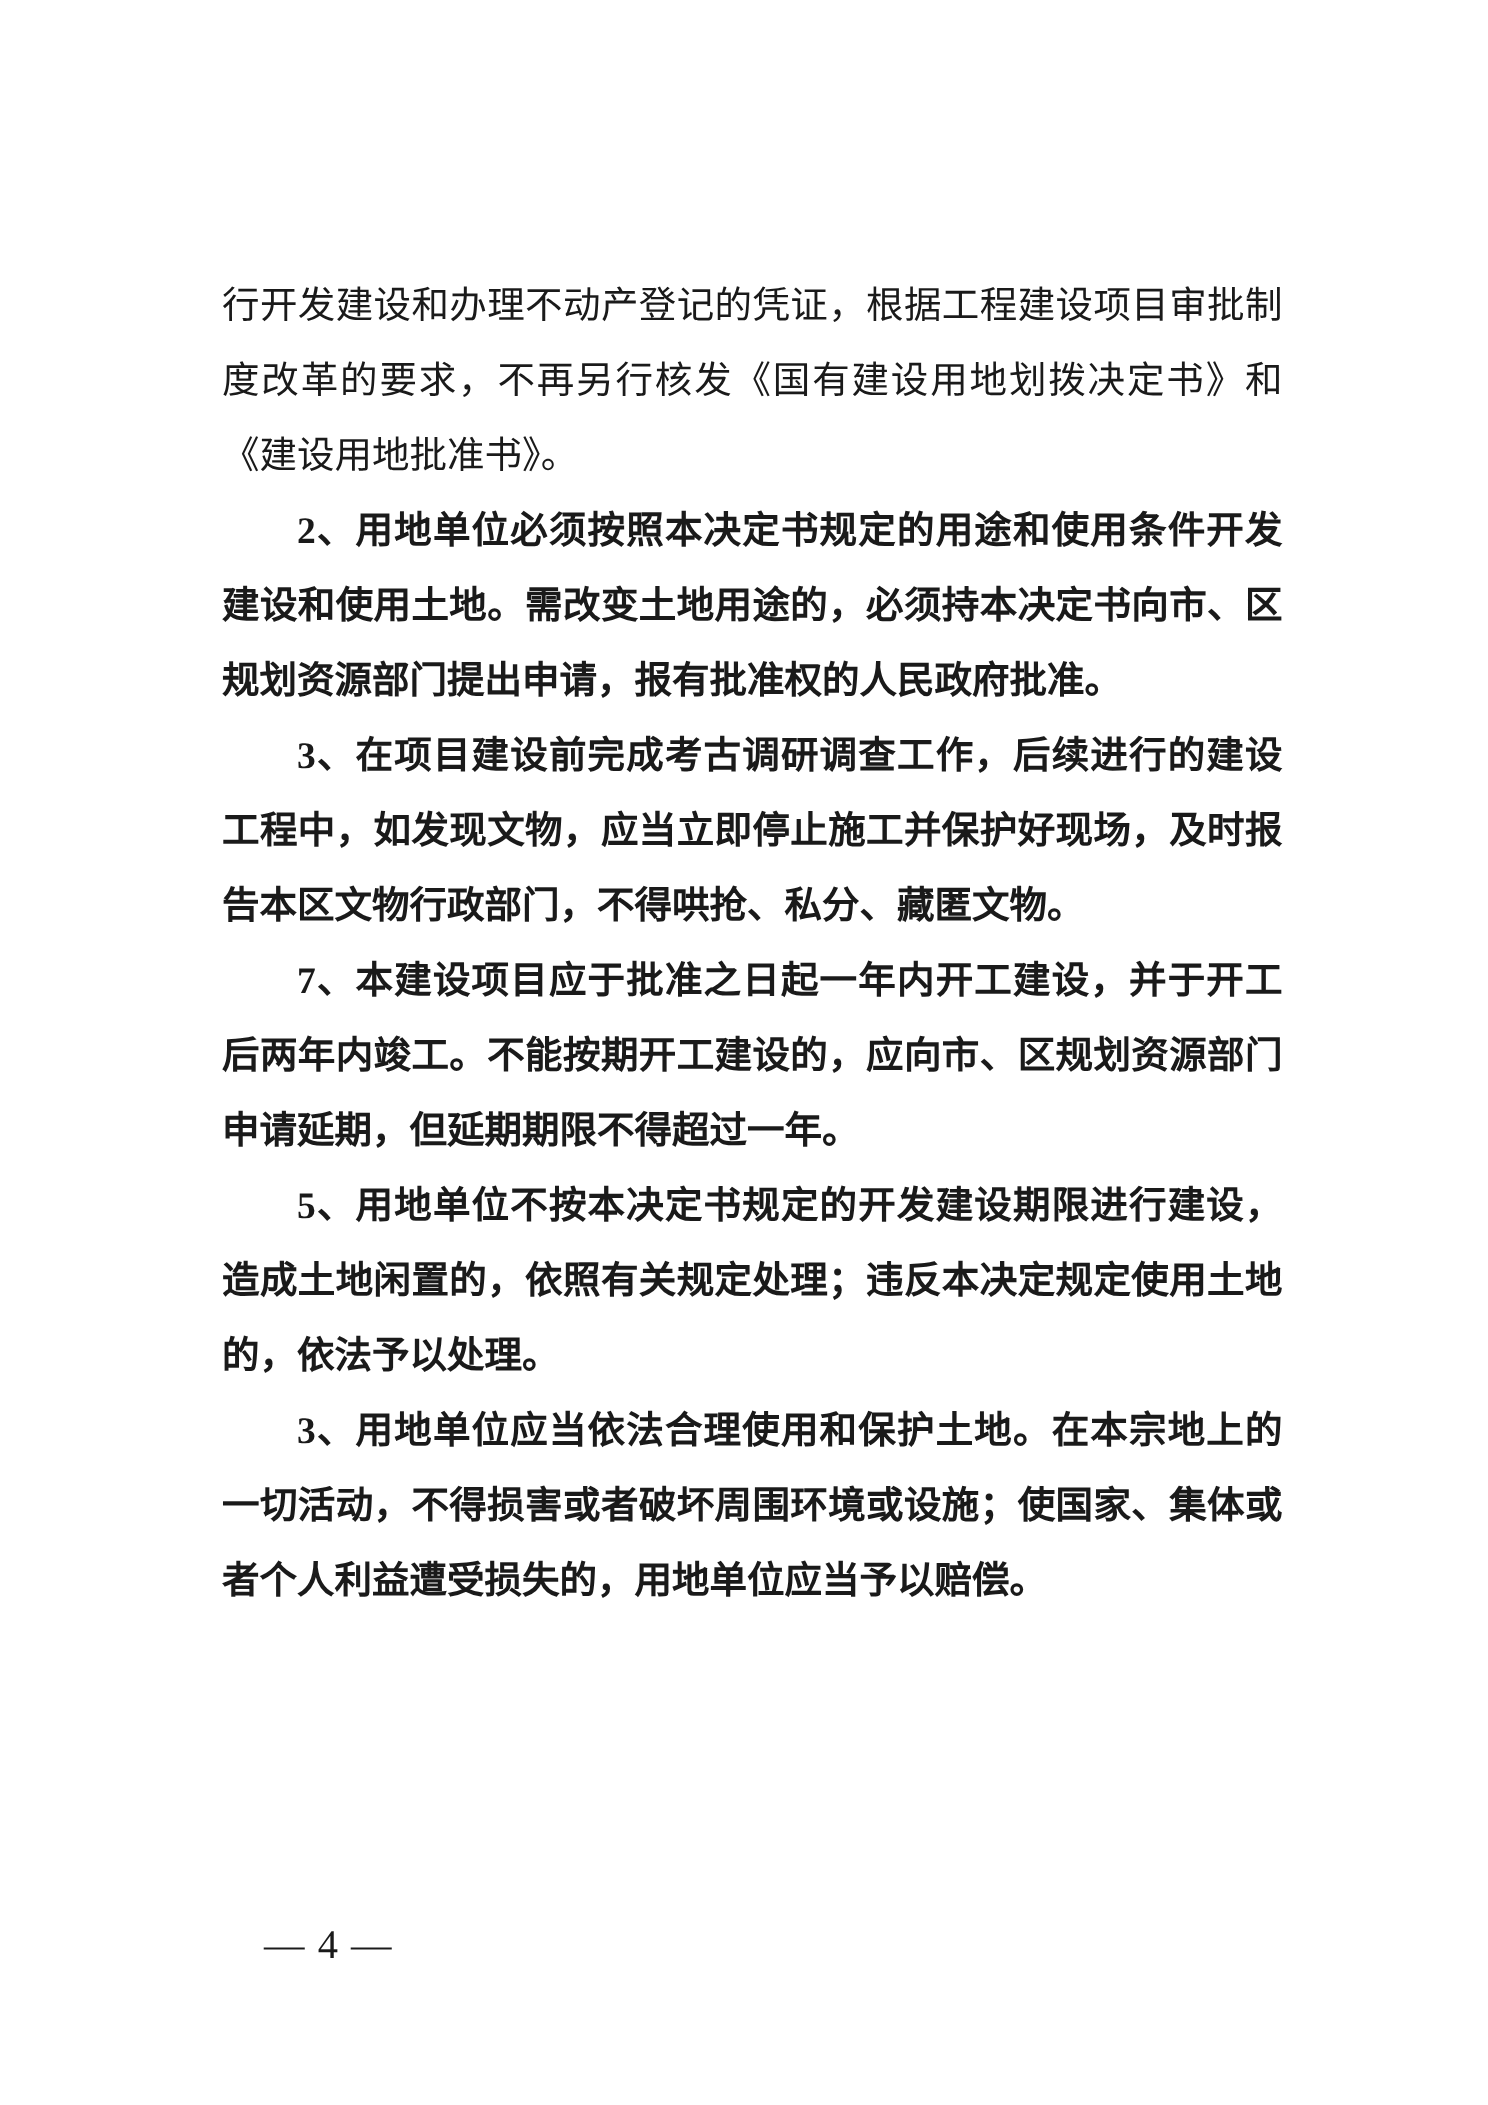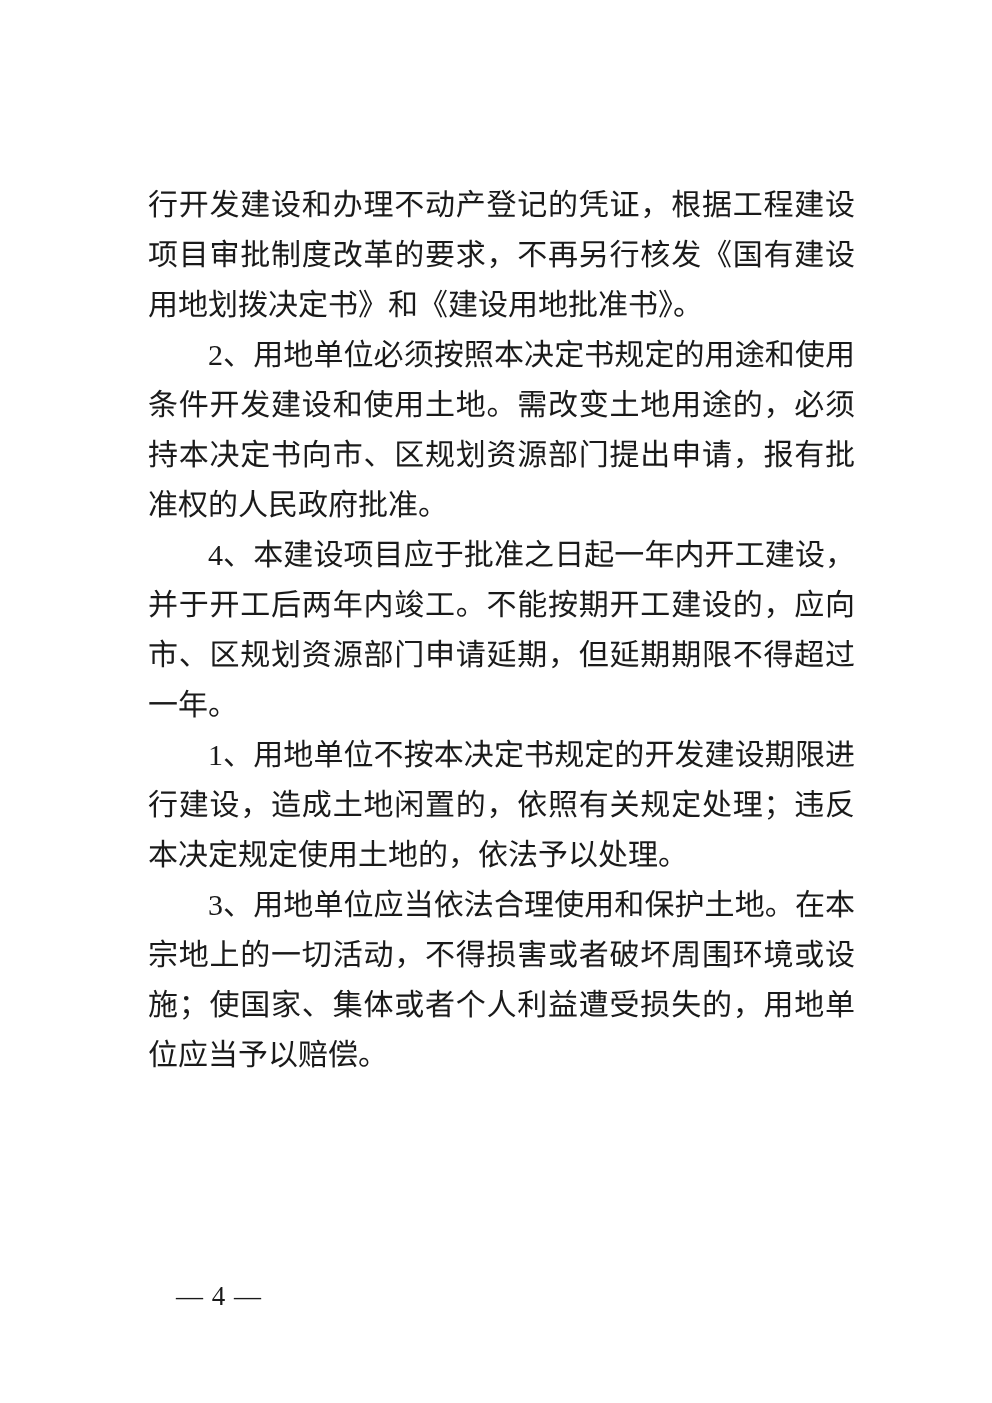--- a/index.html
+++ b/index.html
@@ -18,45 +18,47 @@
   }
   .content {
     position: absolute;
     left: 148px;
     top: 180px;
     width: 707px;
   }
   .content p {
     margin: 0;
     padding: 0;
-    font-size: 30px;
+    font-size: 25px;
     line-height: 50px;
     text-align: justify;
     letter-spacing: 0;
     word-break: break-all;
   }
   .content p.indent {
     text-indent: 2em;
+    font-weight: bold;
   }
   .page-footer {
     position: absolute;
     left: 176px;
     top: 1281px;
     font-size: 27px;
     line-height: 30px;
     color: #1a1a1a;
     letter-spacing: 1px;
     white-space: pre;
   }
 </style>
 </head>
 <body>
 
 <div class="page">
   <div class="content">
     <p>行开发建设和办理不动产登记的凭证，根据工程建设项目审批制度改革的要求，不再另行核发《国有建设用地划拨决定书》和《建设用地批准书》。</p>
     <p class="indent">2、用地单位必须按照本决定书规定的用途和使用条件开发建设和使用土地。需改变土地用途的，必须持本决定书向市、区规划资源部门提出申请，报有批准权的人民政府批准。</p>
-    <p class="indent">4、本建设项目应于批准之日起一年内开工建设，并于开工后两年内竣工。不能按期开工建设的，应向市、区规划资源部门申请延期，但延期期限不得超过一年。</p>
-    <p class="indent">1、用地单位不按本决定书规定的开发建设期限进行建设，造成土地闲置的，依照有关规定处理；违反本决定规定使用土地的，依法予以处理。</p>
+    <p class="indent">3、在项目建设前完成考古调研调查工作，后续进行的建设工程中，如发现文物，应当立即停止施工并保护好现场，及时报告本区文物行政部门，不得哄抢、私分、藏匿文物。</p>
+    <p class="indent">7、本建设项目应于批准之日起一年内开工建设，并于开工后两年内竣工。不能按期开工建设的，应向市、区规划资源部门申请延期，但延期期限不得超过一年。</p>
+    <p class="indent">5、用地单位不按本决定书规定的开发建设期限进行建设，造成土地闲置的，依照有关规定处理；违反本决定规定使用土地的，依法予以处理。</p>
     <p class="indent">3、用地单位应当依法合理使用和保护土地。在本宗地上的一切活动，不得损害或者破坏周围环境或设施；使国家、集体或者个人利益遭受损失的，用地单位应当予以赔偿。</p>
   </div>
   <div class="page-footer">— 4 —</div>
 </div>
 
 </body></html>

